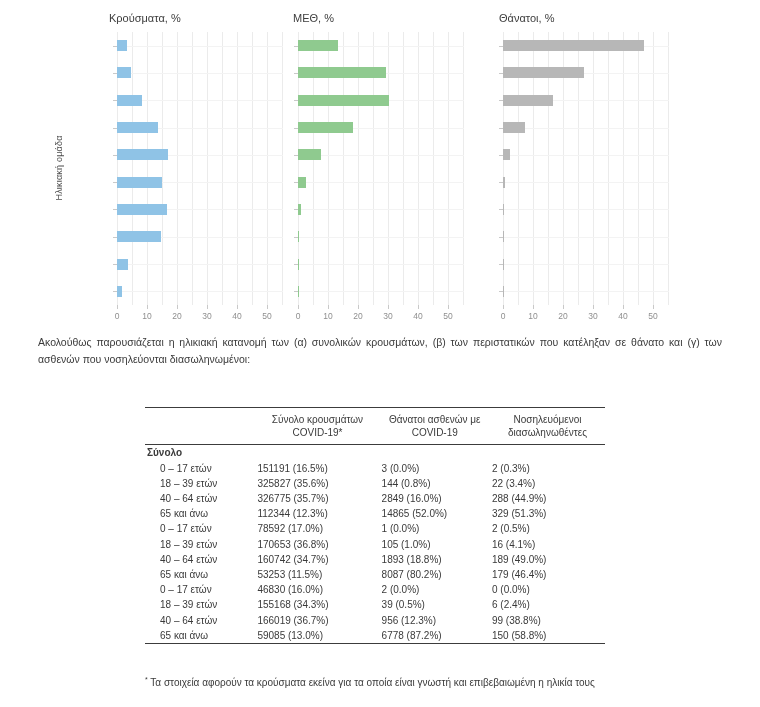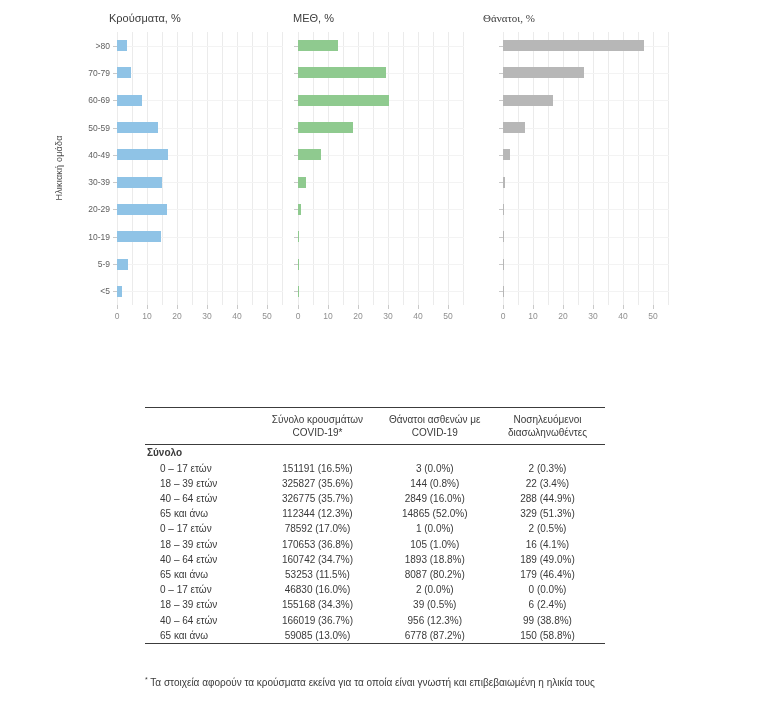--- a/index.html
+++ b/index.html
@@ -44,48 +44,36 @@
     border-top:1.5px solid #3c3c3c; border-bottom:1.5px solid #3c3c3c;
   }
   .data-table col.c1 { width:24%; }
   .data-table col.c2 { width:27%; }
   .data-table col.c3 { width:24%; }
   .data-table col.c4 { width:25%; }
   .data-table thead th {
     font-weight:400; text-align:center; vertical-align:middle;
     padding:5px 2px; line-height:1.32; border-bottom:1.5px solid #3c3c3c;
   }
-  .data-table td { padding:1.1px 2px; line-height:1.3; text-align:center; }
+  .data-table td { padding:1.1px 2px; line-height:1.3; text-align:left; }
   .data-table td.lbl { text-align:left; padding-left:15px; }
   .data-table td.section { text-align:left; font-weight:700; padding-left:2px; }
   .footnote {
     position:absolute; left:145px; top:676px; width:460px;
     font-size:10px; color:#3a3a3a; margin:0;
   }
   .footnote sup { font-size:7px; }
 </style>
 </head>
 <body>
 
 <div class="page">
 
   <div class="charts-area">
     <div class="axis-ylabel">Ηλικιακή ομάδα</div>
-    <div class="cat-labels">
-        <span class="cat-label" style="top: 13.65px;">&gt;80</span>
-        <span class="cat-label" style="top: 40.95px;">70-79</span>
-        <span class="cat-label" style="top: 68.25px;">60-69</span>
-        <span class="cat-label" style="top: 95.55px;">50-59</span>
-        <span class="cat-label" style="top: 122.85px;">40-49</span>
-        <span class="cat-label" style="top: 150.15px;">30-39</span>
-        <span class="cat-label" style="top: 177.45px;">20-29</span>
-        <span class="cat-label" style="top: 204.75px;">10-19</span>
-        <span class="cat-label" style="top: 232.05px;">5-9</span>
-        <span class="cat-label" style="top: 259.35px;">&lt;5</span>
-      </div>
 
   <div class="chart-title" style="left: 109px;">Κρούσματα, %</div>
       <div class="plot" style="left: 117px;">
         <div class="row-line" style="top: 13.65px;"></div>
         <div class="ytick" style="top: 13.65px;"></div>
         <div class="bar" style="top: 8.15px; width: 10.2px; background: rgb(143, 195, 230);"></div>
         <div class="row-line" style="top: 40.95px;"></div>
         <div class="ytick" style="top: 40.95px;"></div>
         <div class="bar" style="top: 35.45px; width: 14.4px; background: rgb(143, 195, 230);"></div>
         <div class="row-line" style="top: 68.25px;"></div>
@@ -163,21 +151,21 @@
         <span class="xtick-label" style="left: 30px;">10</span>
         <div class="xtick" style="left: 60px;"></div>
         <span class="xtick-label" style="left: 60px;">20</span>
         <div class="xtick" style="left: 90px;"></div>
         <span class="xtick-label" style="left: 90px;">30</span>
         <div class="xtick" style="left: 120px;"></div>
         <span class="xtick-label" style="left: 120px;">40</span>
         <div class="xtick" style="left: 150px;"></div>
         <span class="xtick-label" style="left: 150px;">50</span>
       </div>
-      <div class="chart-title" style="left: 483px; font-family: Liberation Serif, serif;">Θάνατοι, %</div>
+      <div class="chart-title" style="left: 499px;">Θάνατοι, %</div>
       <div class="plot" style="left: 503px;">
         <div class="row-line" style="top: 13.65px;"></div>
         <div class="ytick" style="top: 13.65px;"></div>
         <div class="bar" style="top: 8.15px; width: 141px; background: rgb(183, 183, 183);"></div>
         <div class="row-line" style="top: 40.95px;"></div>
         <div class="ytick" style="top: 40.95px;"></div>
         <div class="bar" style="top: 35.45px; width: 81px; background: rgb(183, 183, 183);"></div>
         <div class="row-line" style="top: 68.25px;"></div>
         <div class="ytick" style="top: 68.25px;"></div>
         <div class="bar" style="top: 62.75px; width: 49.8px; background: rgb(183, 183, 183);"></div>
@@ -210,20 +198,21 @@
         <span class="xtick-label" style="left: 60px;">20</span>
         <div class="xtick" style="left: 90px;"></div>
         <span class="xtick-label" style="left: 90px;">30</span>
         <div class="xtick" style="left: 120px;"></div>
         <span class="xtick-label" style="left: 120px;">40</span>
         <div class="xtick" style="left: 150px;"></div>
         <span class="xtick-label" style="left: 150px;">50</span>
       </div>
     </div>
 
+  <p class="para">Ακολούθως παρουσιάζεται η ηλικιακή κατανομή των (α) συνολικών κρουσμάτων, (β) των περιστατικών που κατέληξαν σε θάνατο και (γ) των ασθενών που νοσηλεύονται διασωληνωμένοι:</p>
 
 
   <table class="data-table">
     <colgroup>
         <col class="c1">
         <col class="c2">
         <col class="c3">
         <col class="c4">
       </colgroup>
     <thead>

